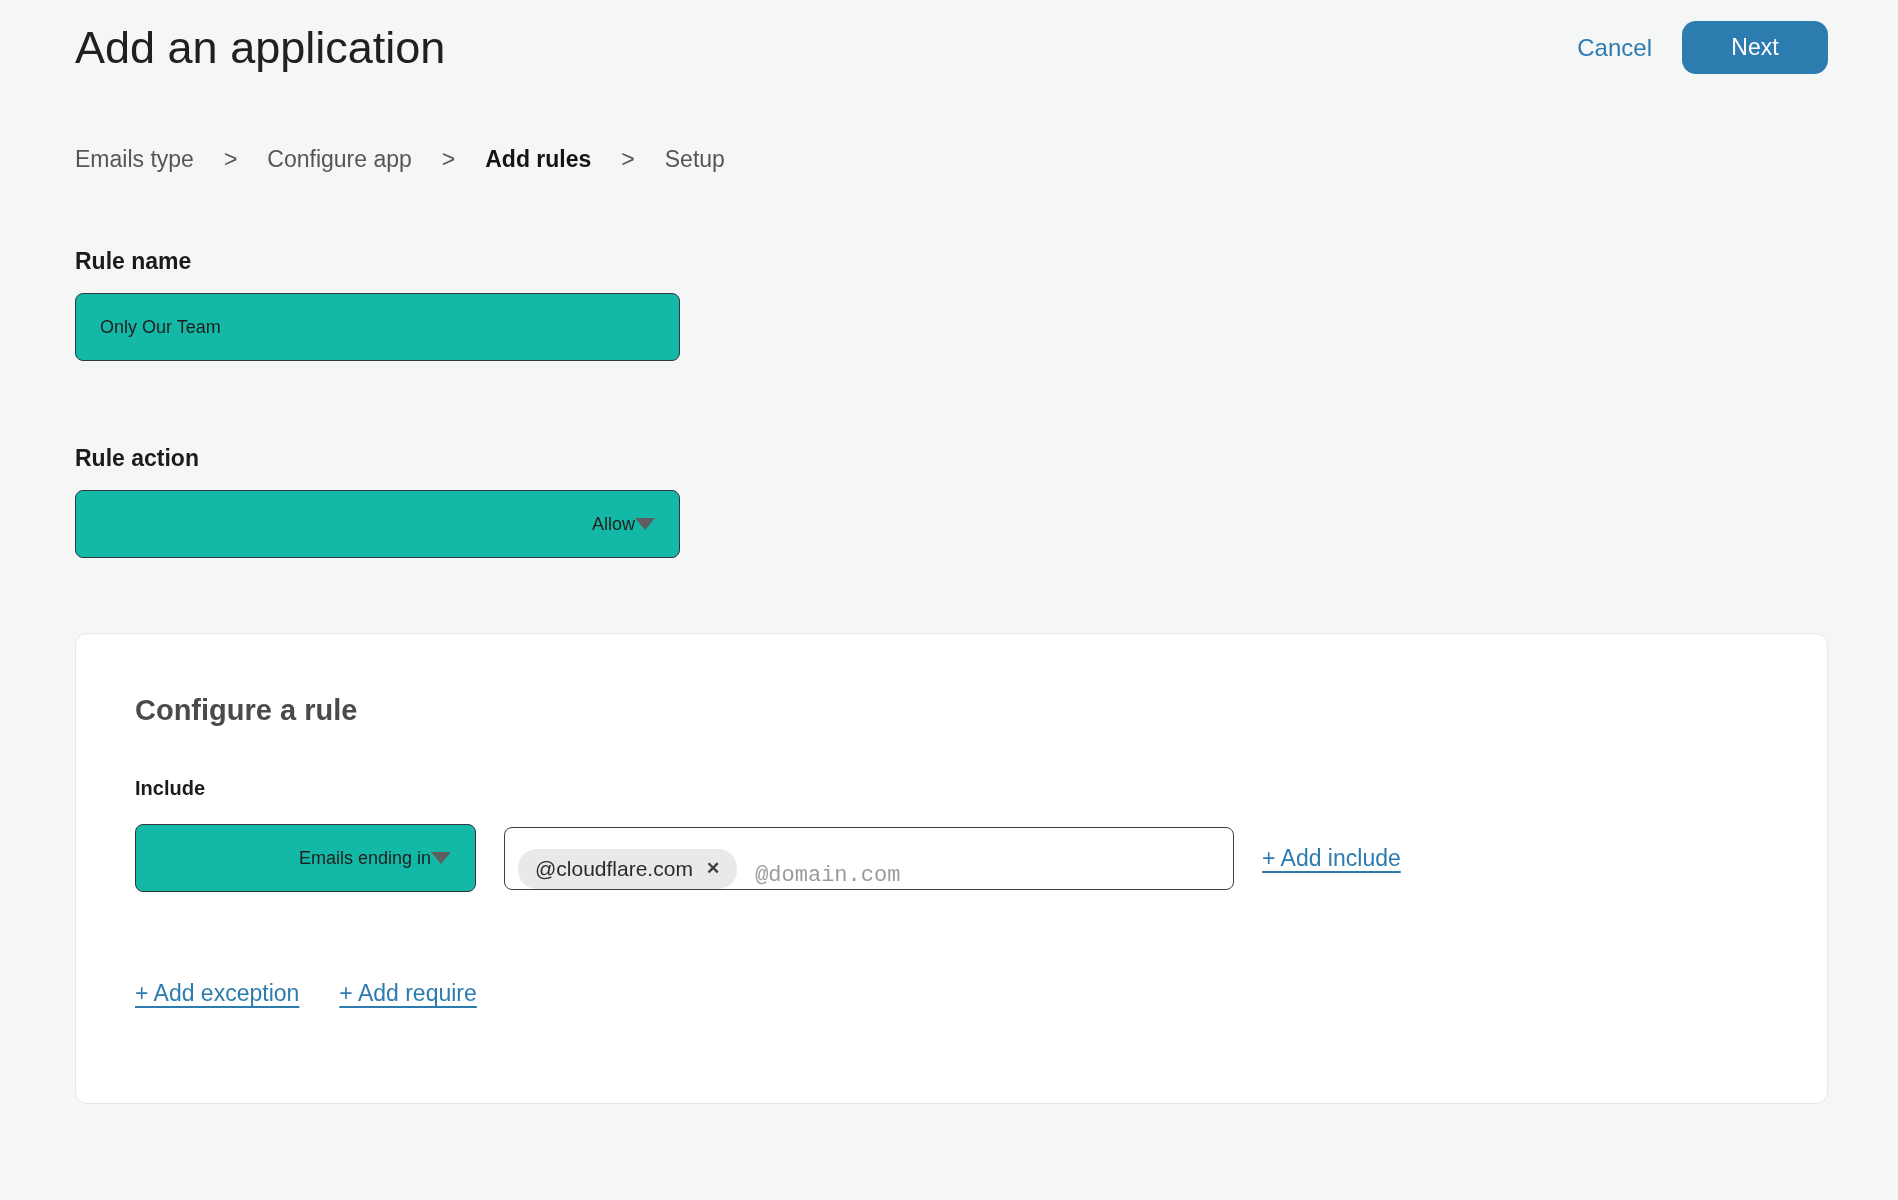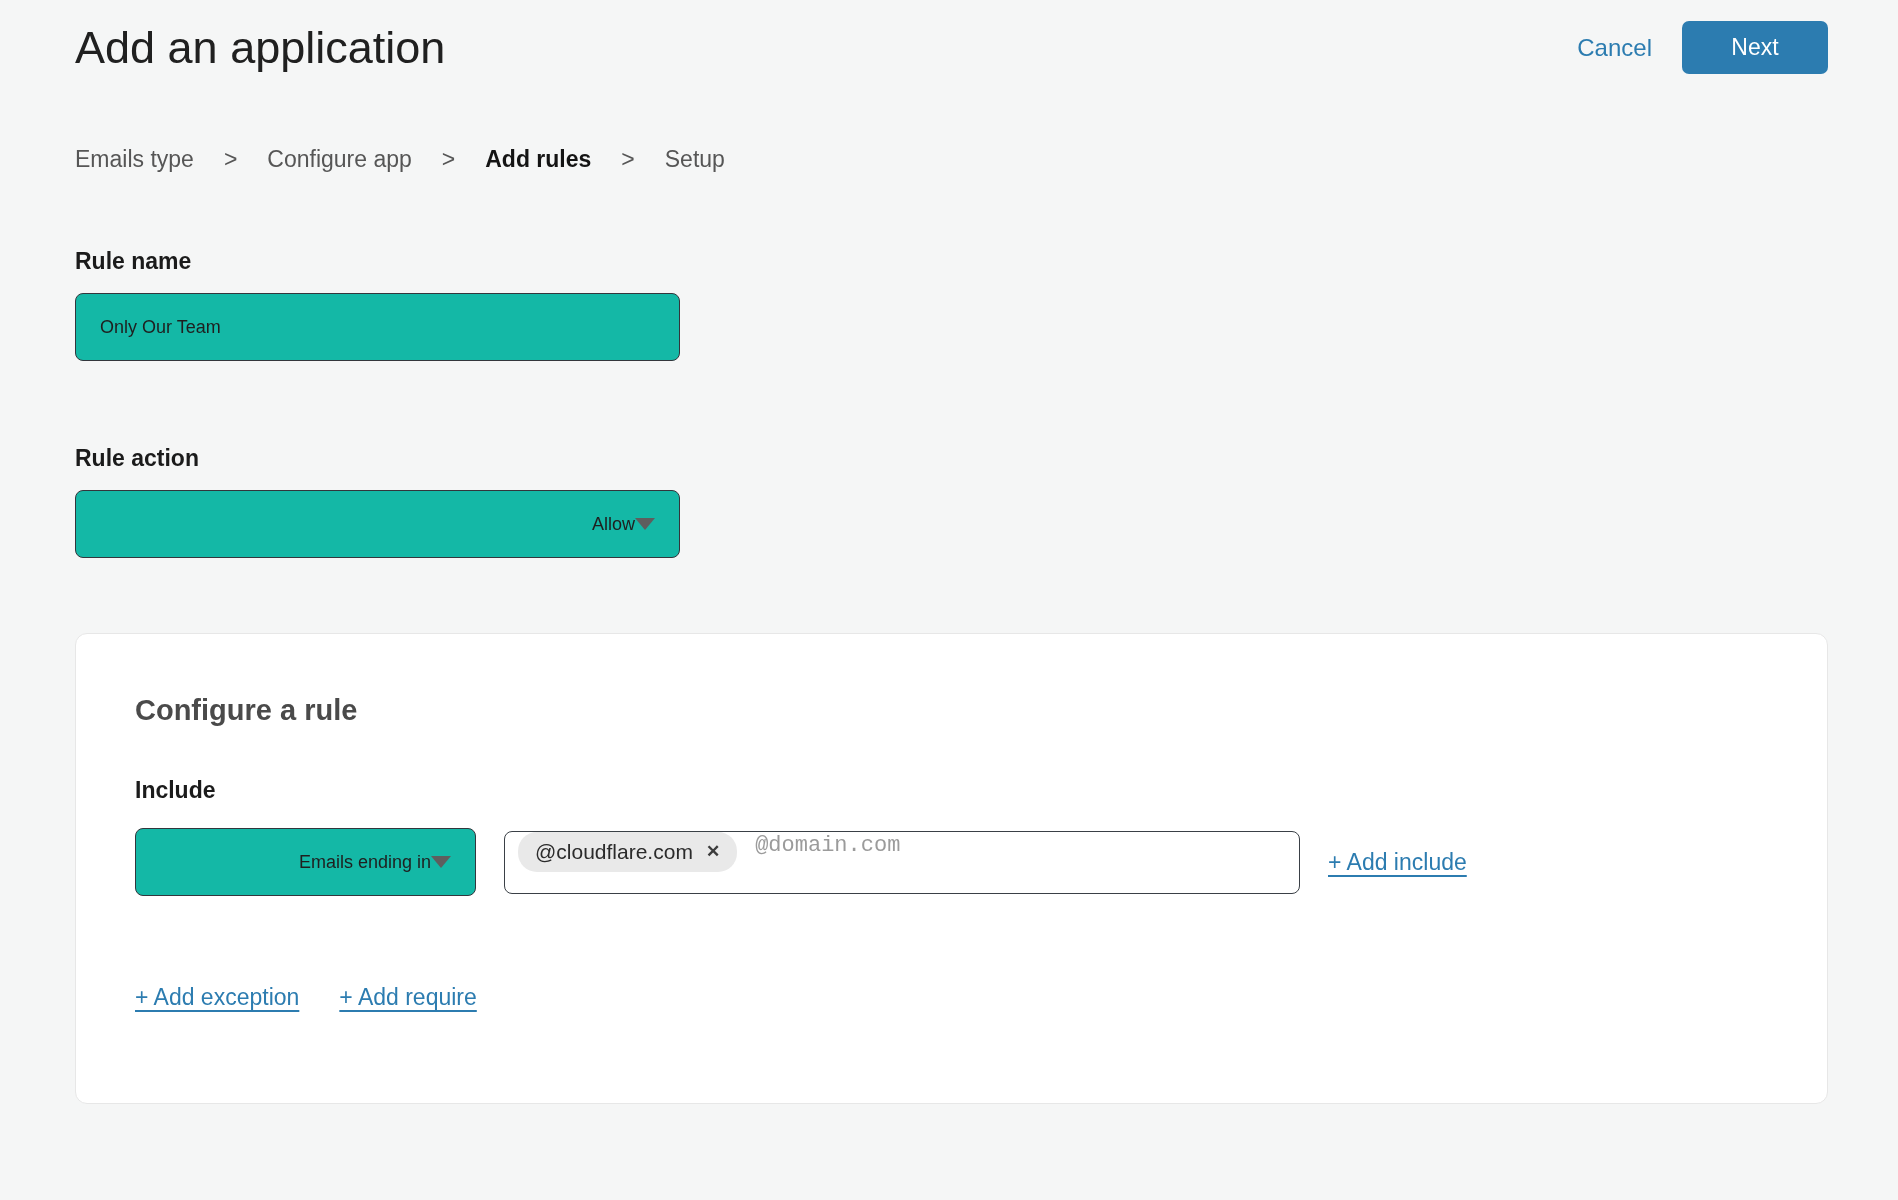--- a/index.html
+++ b/index.html
@@ -15,21 +15,21 @@
   .page { width: 1753px; margin-left: 75px; }
 
   
   .topbar { display: flex; justify-content: space-between; align-items: center; padding-top: 21px; }
   .page-title { font-size: 45px; font-weight: 300; margin: 0; color: #202020; }
   .actions { display: flex; align-items: center; gap: 30px; }
   .cancel-link { color: var(--blue); font-size: 24px; cursor: pointer; text-decoration: none; }
   .next-btn {
     background: var(--blue); color: #ffffff; font-size: 23px;
     font-family: "Liberation Sans", sans-serif;
-    border: none; border-radius: 7px; width: 146px; height: 53px; cursor: pointer;
+    border: none; border-radius: 14px; width: 146px; height: 53px; cursor: pointer;
   }
 
   
   .breadcrumb { display: flex; align-items: center; gap: 30px; margin-top: 72px; font-size: 23px; color: #565656; }
   .crumb { cursor: pointer; }
   .crumb.active { color: #141414; font-weight: 700; }
   .sep { color: #565656; }
 
   
   .field { margin-top: 75px; }
@@ -49,28 +49,28 @@
     border-top: 12px solid #5e5e5e;
   }
 
   
   .card {
     margin-top: 75px; width: 1753px; height: 471px;
     background: #ffffff; border: 1px solid #e7e7e7; border-radius: 12px;
     padding: 60px 59px 80px 59px;
   }
   .card-heading { margin: 0 0 50px 0; font-size: 29px; font-weight: 700; color: #4a4a4a; }
-  .include-label { font-size: 23px; font-weight: 700; color: #1b1b1b; margin-bottom: 24px; }
+  .include-label { font-size: 20px; font-weight: 700; color: #1b1b1b; margin-bottom: 24px; }
 
   .rule-row { display: flex; align-items: center; }
   .selector { width: 341px; margin-right: 28px; }
   .chip-input {
-    width: 796px; height: 63px;
+    width: 730px; height: 63px;
     border: 1px solid #3a4046; border-radius: 8px; background: #ffffff;
-    display: flex; align-items: flex-start; gap: 16px; padding: 0 16px 0 13px;
+    display: flex; align-items: flex-end; gap: 16px; padding: 0 16px 0 13px;
   }
   .chip {
     display: inline-flex; align-items: center; gap: 13px;
     background: #e9e9e9; border-radius: 19px; padding: 8px 17px;
     font-size: 21px; color: #2b2b2b; white-space: nowrap;
   }
   .chip-x { font-size: 17px; font-weight: 700; color: #3c3c3c; cursor: pointer; line-height: 1; }
   .chip-field {
     border: none; outline: none; background: transparent;
     font-size: 22px; color: #1f1f1f; flex: 1; min-width: 50px;

